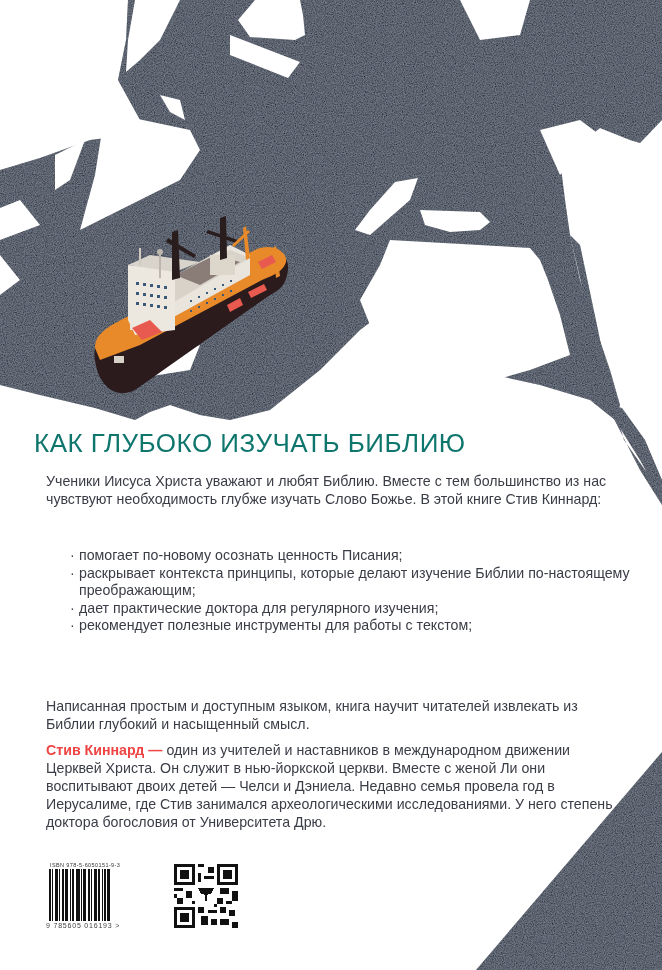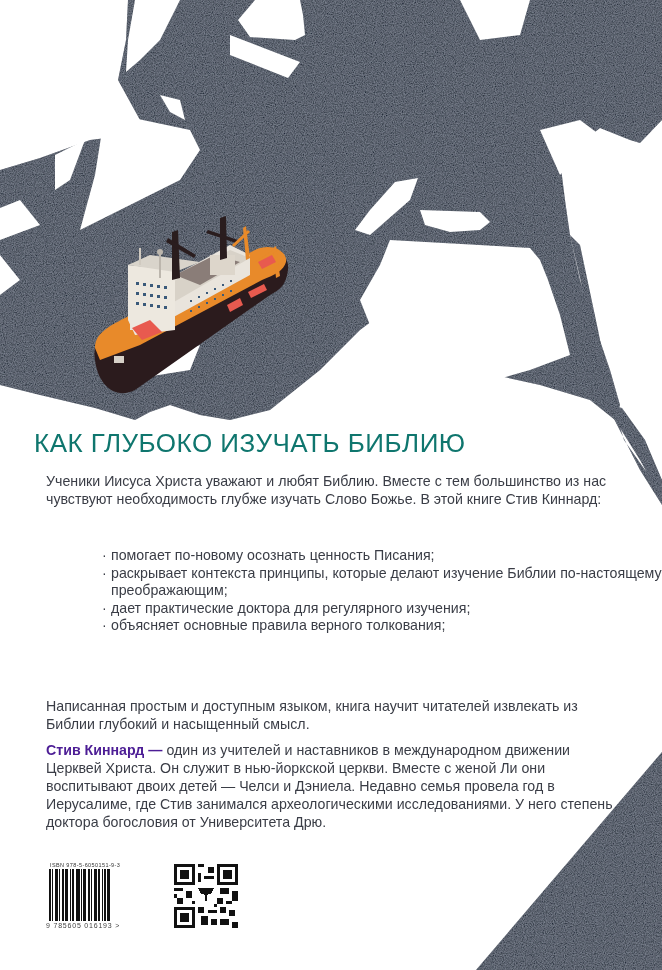--- a/index.html
+++ b/index.html
@@ -2,25 +2,25 @@
 <html><head>
 <meta charset="utf-8">
 <style>
   html,body{margin:0;padding:0;background:#fff;}
   body{width:662px;height:970px;position:relative;overflow:hidden;font-family:"Liberation Sans","DejaVu Sans",sans-serif;color:#3a3d46;}
   .art{position:absolute;left:0;top:0;width:662px;height:970px;}
   .title{position:absolute;left:34px;top:428px;font-size:26px;letter-spacing:0.5px;color:#0f766e;font-family:"Liberation Sans",sans-serif;white-space:nowrap;margin:0;font-weight:normal;}
   .para{position:absolute;left:46px;width:580px;font-size:14.2px;line-height:18px;color:#3a3d46;margin:0;}
   .p1{top:472px;}
   .list{position:absolute;left:70px;top:547px;margin:0;padding:0;list-style:none;font-size:14.2px;line-height:17.5px;color:#3a3d46;}
-  .list li{padding-left:9px;text-indent:-9px;margin-left:32px;}
+  .list li{padding-left:9px;text-indent:-9px;}
   .list li .dot{display:inline-block;width:9px;text-indent:0;}
   .p2{top:690px;margin-top:7px;}
   .p3{top:741px;}
-  .bold{font-weight:bold;color:#4c1d95;}
+  .bold{font-weight:bold;color:#ef4444;}
   .barcode{position:absolute;left:46px;top:862px;width:70px;height:70px;}
   .isbn-top{font-size:5.5px;letter-spacing:0.4px;color:#333;font-family:"Liberation Sans",sans-serif;white-space:nowrap;margin-left:4px;line-height:7px;}
   .bars{display:flex;height:52px;margin-left:3px;align-items:stretch;}
   .bars span{display:block;background:#111;}
   .isbn-num{font-size:7px;letter-spacing:0.8px;color:#444;white-space:nowrap;line-height:9px;font-family:"Liberation Sans",sans-serif;}
   .qr{position:absolute;left:174px;top:864px;width:64px;height:64px;}
 </style>
 </head>
 <body>
 
@@ -132,21 +132,21 @@
 </svg>
 
 <h1 class="title">КАК ГЛУБОКО ИЗУЧАТЬ БИБЛИЮ</h1>
 
 <p class="para p1">Ученики Иисуса Христа уважают и любят Библию. Вместе с тем большинство из нас чувствуют необходимость глубже изучать Слово Божье. В этой книге Стив Киннард:</p>
 
 <ul class="list">
   <li><span class="dot">·</span><span>помогает по-новому осознать ценность Писания;</span></li>
   <li><span class="dot">·</span><span>раскрывает контекста принципы, которые делают изучение Библии по-настоящему преображающим;</span></li>
   <li><span class="dot">·</span><span>дает практические доктора для регулярного изучения;</span></li>
-  <li><span class="dot">·</span><span>объясняет основные правила верного толкования;</span></li>
+  <li><span class="dot">·</span><span>рекомендует полезные инструменты для работы с текстом;</span></li>
 </ul>
 
 <p class="para p2">Написанная простым и доступным языком, книга научит читателей извлекать из Библии глубокий и насыщенный смысл.</p>
 
 <p class="para p3"><span class="bold">Стив Киннард</span><span class="bold"> — </span><span>один из учителей и наставников в международном движении Церквей Христа. Он служит в нью-йоркской церкви. Вместе с женой Ли они воспитывают двоих детей — Челси и Дэниела. Недавно семья провела год в Иерусалиме, где Стив занимался археологическими исследованиями. У него степень доктора богословия от Университета Дрю.</span></p>
 
 <div class="barcode">
   <div class="isbn-top">ISBN 978-5-6050151-9-3</div>
   <div class="bars">
     <span style="width:2px;margin-right:1px"></span>

